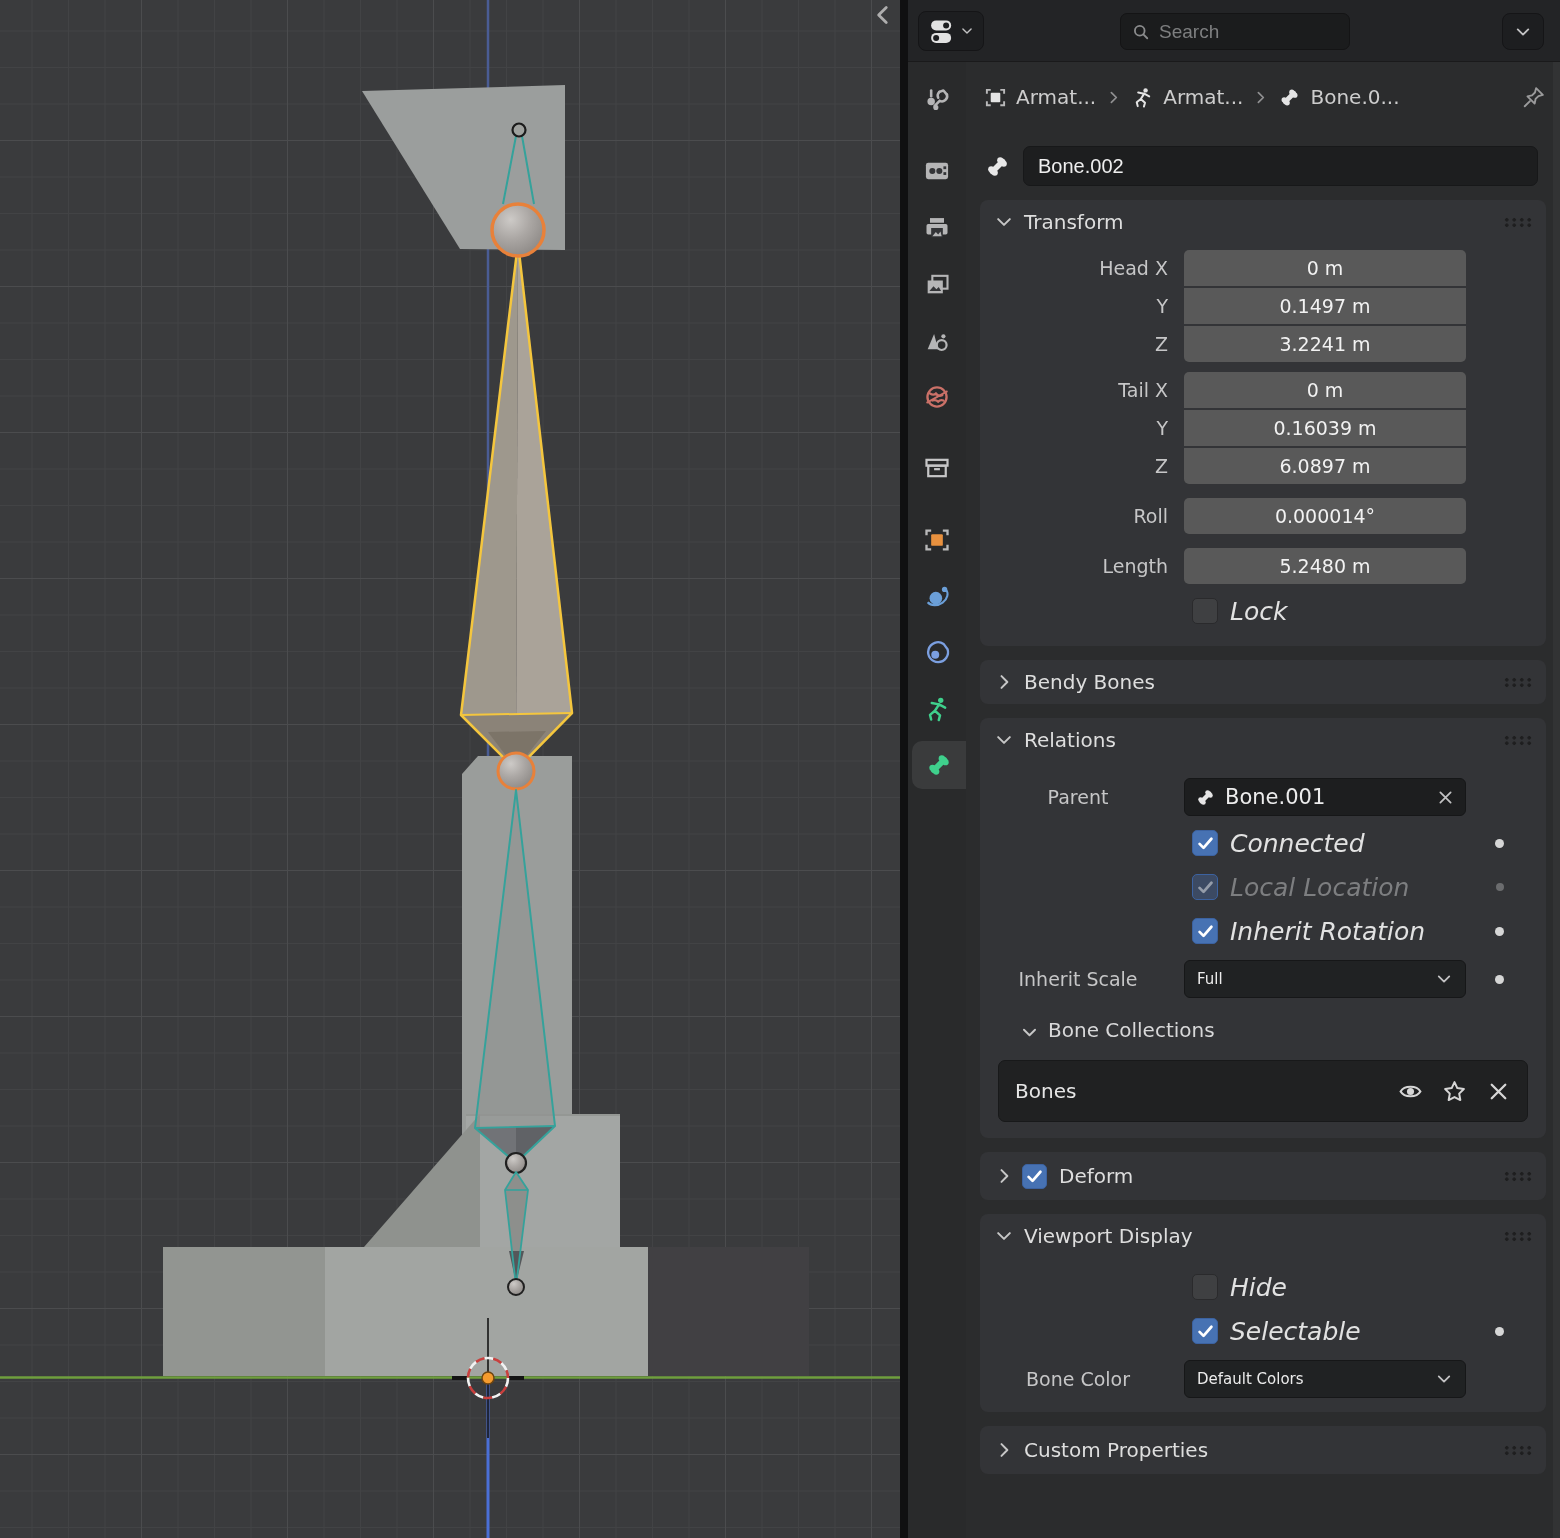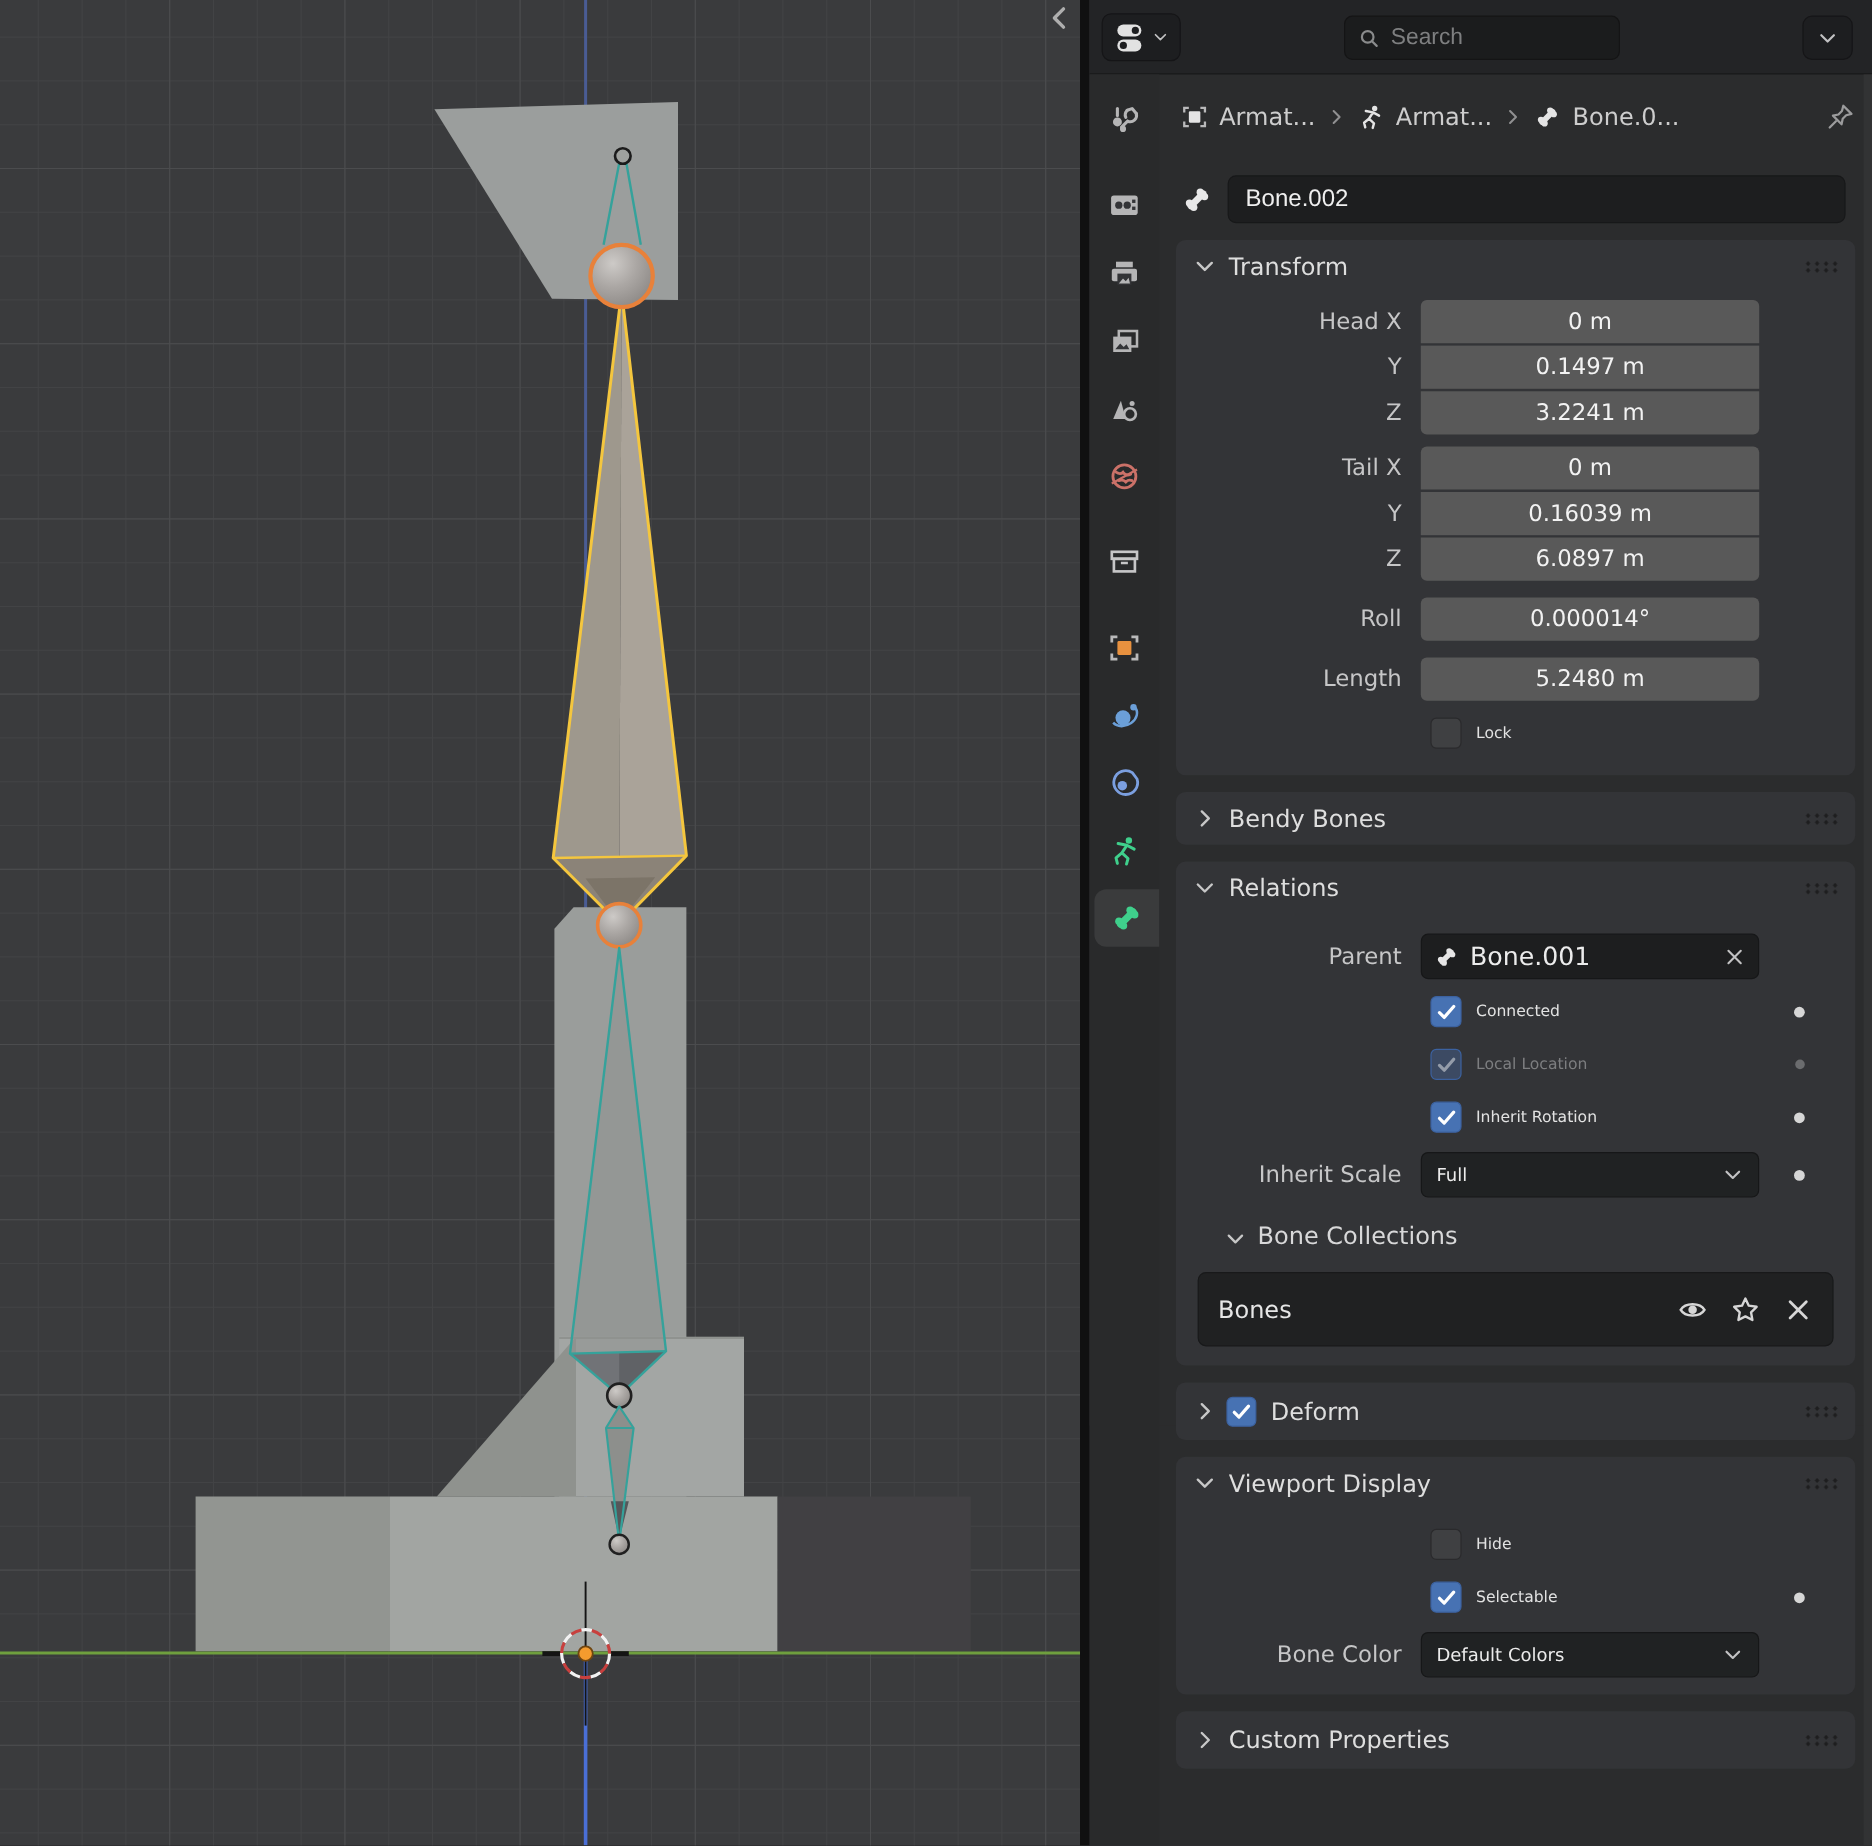--- a/index.html
+++ b/index.html
@@ -70,27 +70,27 @@
   .stack .t-row:last-child  .t-field { border-radius:0 0 5px 5px; }
   .single .t-field { border-radius:5px; }
   .gap8 { height:8px; } .gap12 { height:12px; }
 
   .chk-row { display:flex; align-items:center; margin:0 0 14px 204px; height:30px; }
   .checkbox { width:26px; height:26px; border-radius:5px; background:#3f4042; border:1px solid #2a2a2c;
     display:flex; align-items:center; justify-content:center; flex:0 0 auto; }
   .checkbox.checked { background:#4772b3; border-color:#3c62a0; }
   .checkbox.checked.dim { background:#3c4a63; }
   .checkbox svg { width:19px; height:19px; }
-  .chk-label { margin-left:12px; color:#e2e2e2; font-size:13px; }
+  .chk-label { margin-left:12px; color:#e2e2e2; font-size:25px;font-style:italic; }
   .chk-label.dim { color:#7d7e80; }
   .decorator { margin-left:auto; margin-right:34px; width:9px; height:9px; border-radius:50%; background:#d6d6d6; }
   .decorator.dim { background:#6b6c6e; width:8px; height:8px; }
 
   .r-row { display:flex; align-items:center; margin-bottom:12px; }
-  .r-label { width:196px; text-align:right; padding-right:16px; color:#c6c6c7; font-size:19px; }
+  .r-label { width:196px; text-align:center; padding-right:16px; color:#c6c6c7; font-size:19px; }
   .parent-field { width:282px; height:38px; background:#1d1e1f; border:1px solid #161718; border-radius:6px;
     display:flex; align-items:center; padding:0 10px; gap:9px; }
   .parent-field .bone-sm { width:21px; height:21px; color:#e6e6e6; }
   .parent-field .ptxt { color:#ececec; font-size:21px; flex:1; }
   .parent-field .x-ic { width:19px; height:19px; color:#c2c2c3; }
 
   .dropdown { width:282px; height:38px; background:#202223; border:1px solid #161718; border-radius:6px;
     display:flex; align-items:center; padding:0 12px; color:#ececec; font-size:15px; }
   .dropdown .dchev { margin-left:auto; width:18px; height:18px; color:#c2c2c3; }
 

